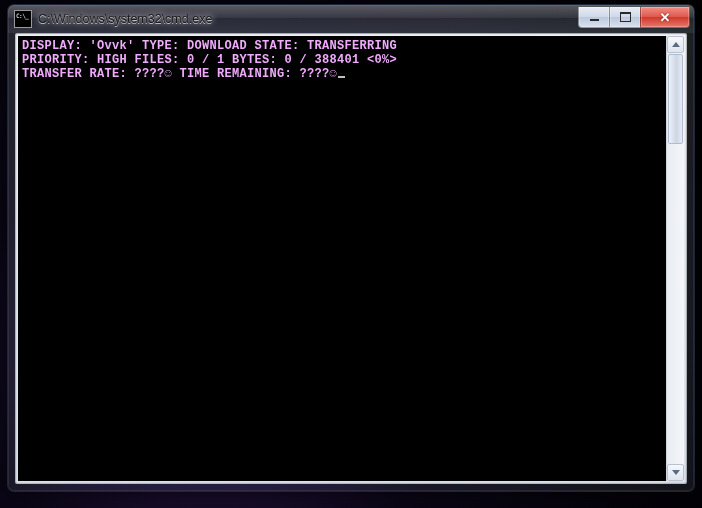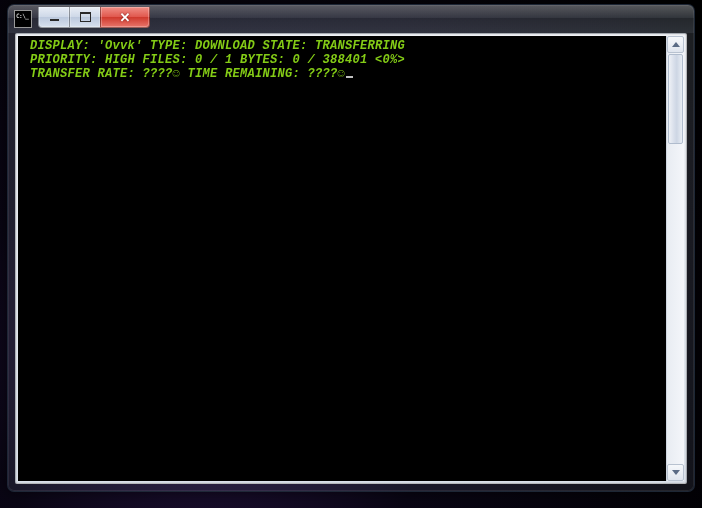--- a/index.html
+++ b/index.html
@@ -108,29 +108,28 @@
     background: linear-gradient(to bottom, #f2f4f8 0%, #dde3ec 100%);
     border: 1px solid rgba(0,0,0,0.25);
     border-radius: 2px;
     box-shadow: inset 0 0 2px rgba(0,0,0,0.2);
     overflow: hidden;
   }
   .console {
     position: absolute;
     left: 2px; top: 2px; bottom: 2px; right: 20px;
     background: #000;
-    color: #84cc16;
+    color: #f0abfc;
     font-family: "Lucida Console", "Courier New", monospace;
     font-size: 12px;
     line-height: 14px;
     letter-spacing: 0.3px;
-    padding: 3px 12px;
+    padding: 3px 4px;
     white-space: pre;
     font-weight: bold;
-    font-style: italic;
   }
   .cursor {
     display: inline-block;
     width: 7px; height: 2px;
     background: #c0c0c0;
     vertical-align: -1px;
     margin-left: 1px;
   }
   .scrollbar {
     position: absolute;
@@ -170,20 +169,21 @@
     box-sizing: border-box;
   }
 </style>
 </head>
 <body>
 
 <div class="window">
 
   <div class="titlebar">
     <div class="app-icon"></div>
+    <div class="title-text">C:\Windows\system32\cmd.exe</div>
     <div class="win-buttons">
       <div class="win-btn btn-min">
         <div class="glyph-min"></div>
       </div>
       <div class="win-btn btn-max">
         <div class="glyph-max"></div>
       </div>
       <div class="win-btn btn-close">
         <div class="glyph-close">✕</div>
       </div>

